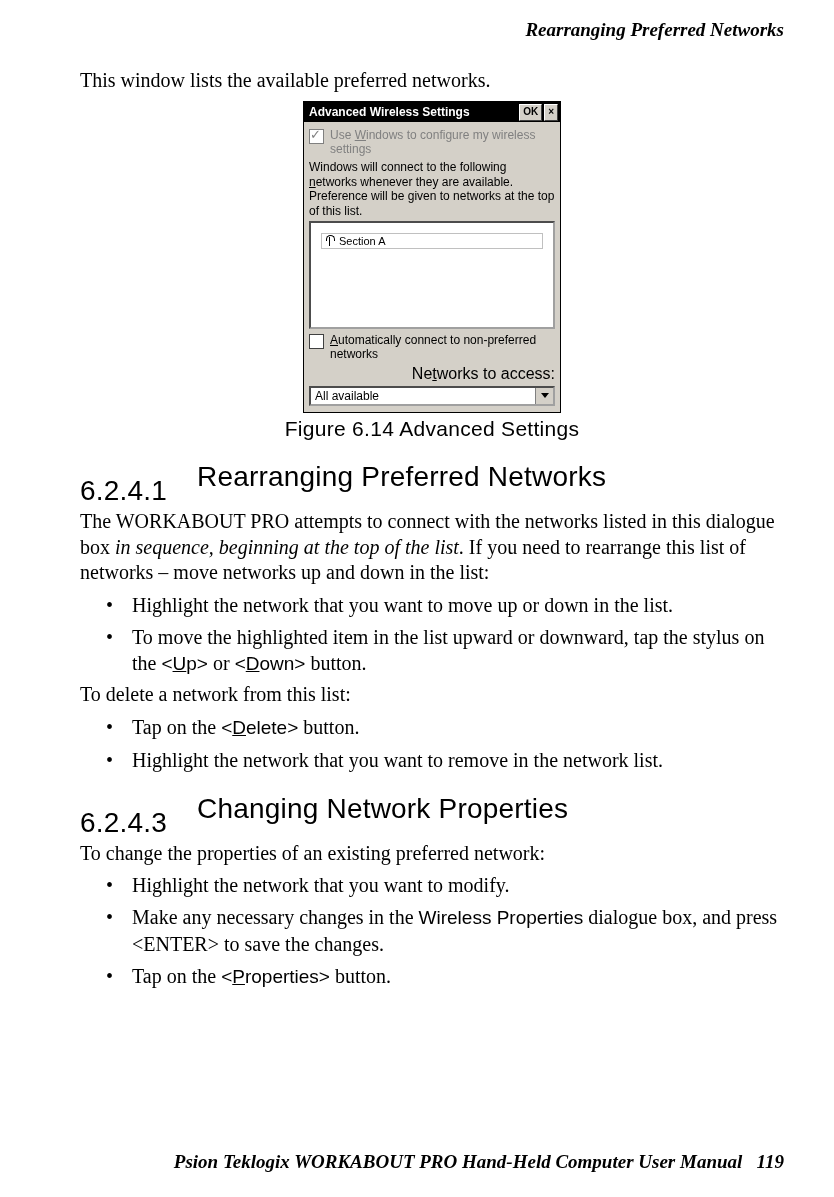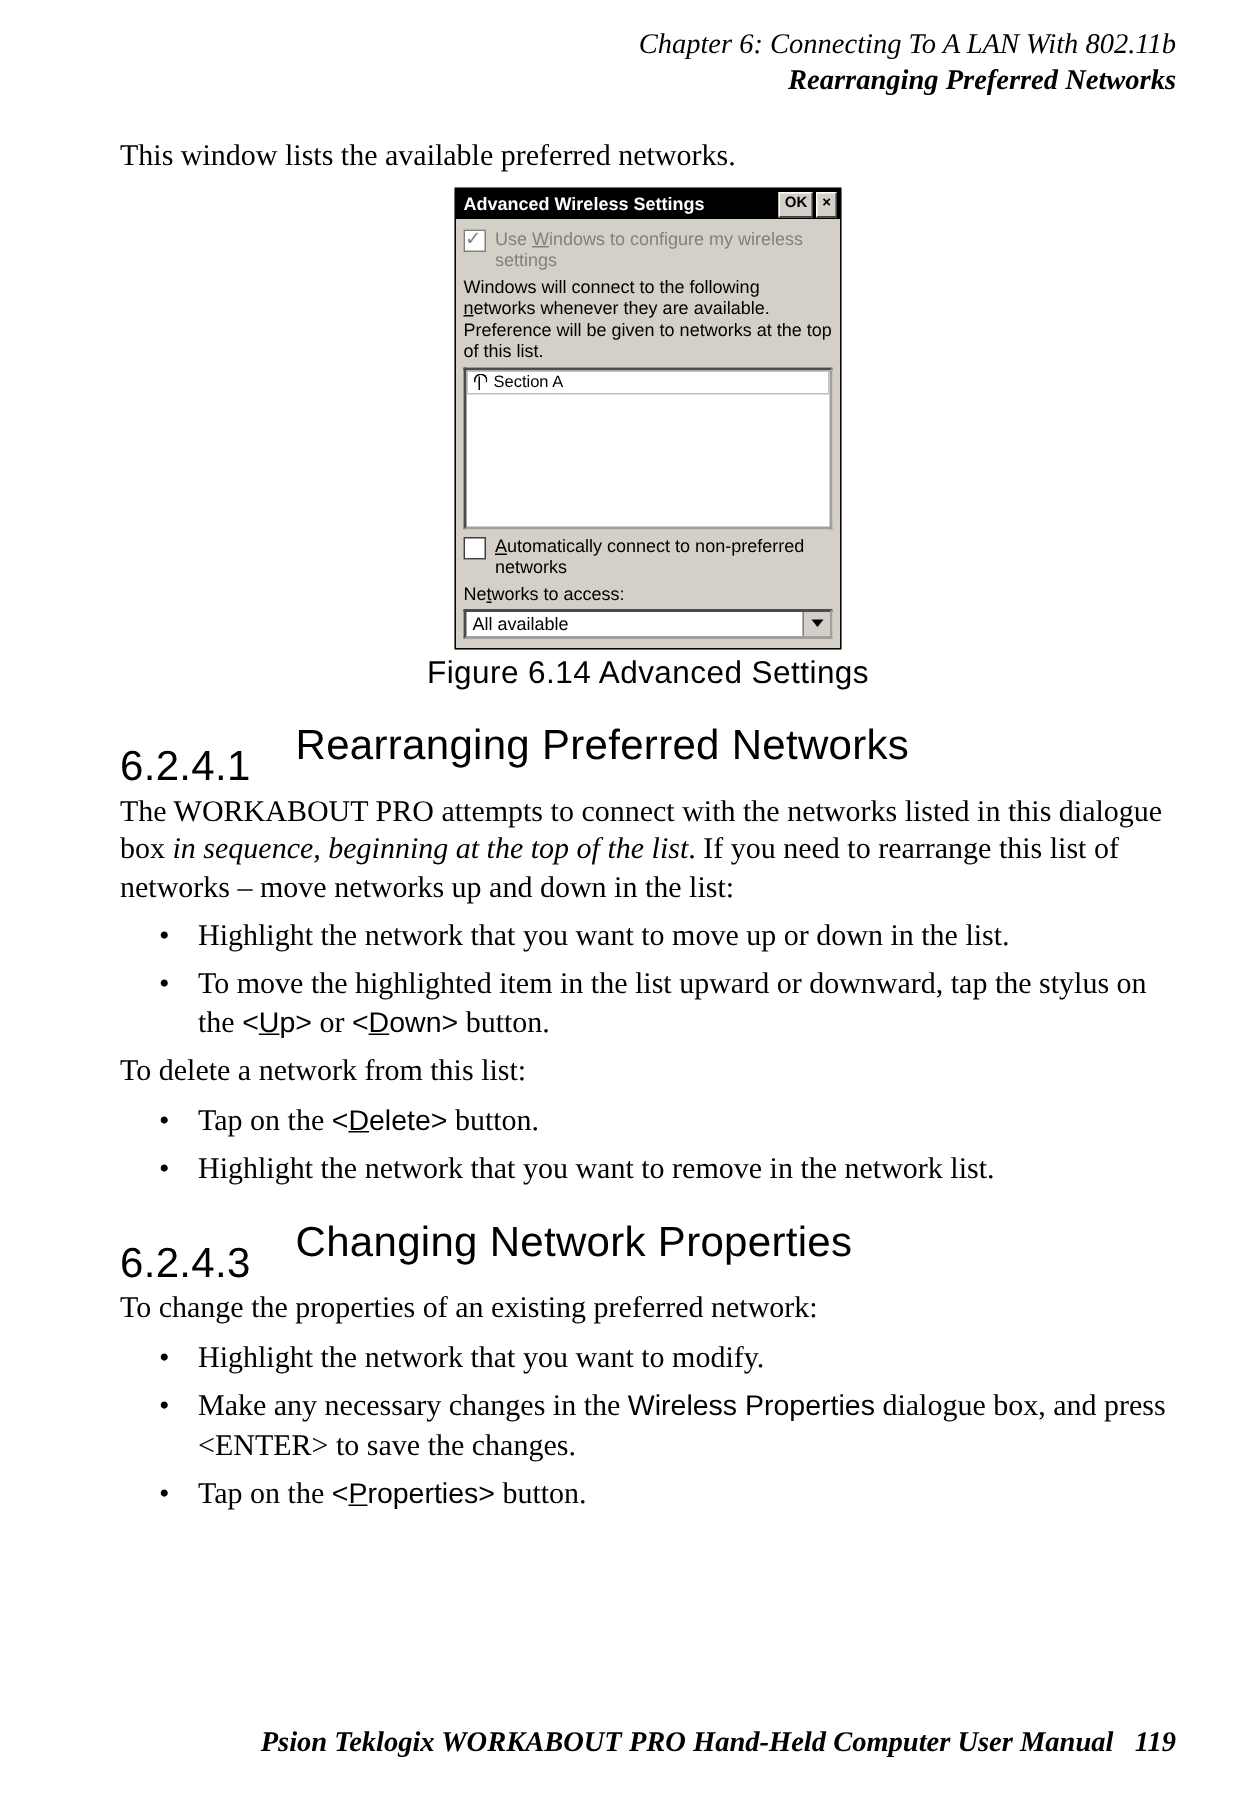--- a/index.html
+++ b/index.html
@@ -155,21 +155,21 @@
     color: #000;
     line-height: 1.2;
     margin: 0 0 3px 0;
   }
   .mid-row { display: flex; gap: 4px; margin-bottom: 4px; }
   .listbox {
     flex: 1;
     height: 108px;
     background: #fff;
     border: 2px inset #a0a0a0;
-    padding: 0;
+    padding: 10px;
     box-sizing: border-box;
   }
   .listitem {
     border: 1px solid #c0c0c0;
     padding: 1px 3px;
     font-size: 11px;
     display: flex;
     align-items: center;
     gap: 4px;
   }
@@ -202,21 +202,21 @@
     color: #000;
     margin: 2px 0 4px 0;
   }
   .chk-row2 .box {
     width: 13px; height: 13px;
     border: 1px solid #404040;
     background: #fff;
     flex-shrink: 0;
     margin-top: 1px;
   }
-  .access-row { font-size: 12px; margin: 3px 0 3px 0; }
+  .access-row { font-size: 16px; margin: 3px 0 3px 0; text-align: right; }
   .combo {
     display: flex;
     border: 2px inset #a0a0a0;
     background: #fff;
     height: 20px;
     align-items: center;
     box-sizing: border-box;
   }
   .combo .val { flex:1; padding: 0 4px; font-size:12px; }
   .combo .drop {
@@ -229,21 +229,20 @@
     width: 0;height:0;border-left:4px solid transparent;border-right:4px solid transparent;border-top:5px solid #000;
   }
   em.italic { font-style: italic; }
 </style>
 </head>
 <body>
 
 <div class="page">
 
   <div class="hdr">
-    <div class="line1">Chapter 6: Connecting To A LAN With 802.11b</div>
     <div class="line2">Rearranging Preferred Networks</div>
   </div>
 
   <p class="body-text intro">This window lists the available preferred networks.</p>
 
   <div class="fig-wrap">
     <div class="dialog">
       <div class="titlebar">
         <span class="tbl-title">Advanced Wireless Settings</span>
         <span class="tbl-btn">OK</span>

